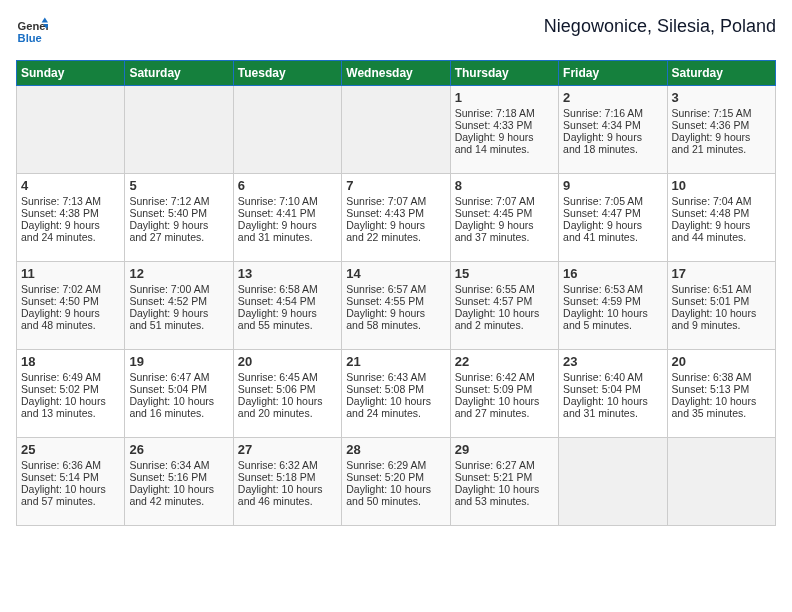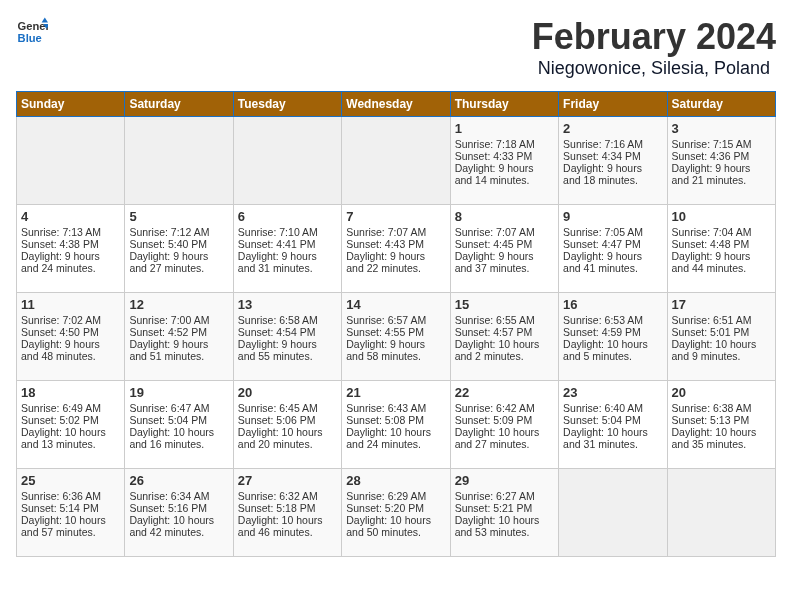--- a/index.html
+++ b/index.html
@@ -37,21 +37,21 @@
       font-size: 18px;
       color: #0f172a;
       text-align: center;
     }
     table {
       width: 100%;
       border-collapse: collapse;
       table-layout: fixed;
     }
     thead th {
-      background: #a16207;
+      background: #15803d;
       color: #fff;
       font-size: 12px;
       font-weight: bold;
       padding: 5px 4px;
       text-align: left;
       border: 1px solid #1a6fc4;
     }
     tbody td {
       border: 1px solid #ccc;
       vertical-align: top;
@@ -82,21 +82,20 @@
 <div class="header">
   <div class="logo">
     <svg class="logo-icon" viewBox="0 0 40 40">
       <text x="2" y="18" font-size="14" font-weight="bold" fill="#333">General</text>
       <text x="2" y="32" font-size="14" font-weight="bold" fill="#1a6fc4">Blue</text>
       <polygon points="32,8 40,8 36,2" fill="#1a6fc4"></polygon>
       <polygon points="34,10 42,10 38,16" fill="#1a6fc4"></polygon>
     </svg>
   </div>
   <div class="title-block">
-    <div class="month-title">February 2024</div>
     <div class="subtitle">Niegowonice, Silesia, Poland</div>
   </div>
 </div>
 
 <table>
   <thead>
     <tr>
     <th>Sunday</th>
         <th>Saturday</th>
         <th>Tuesday</th>

